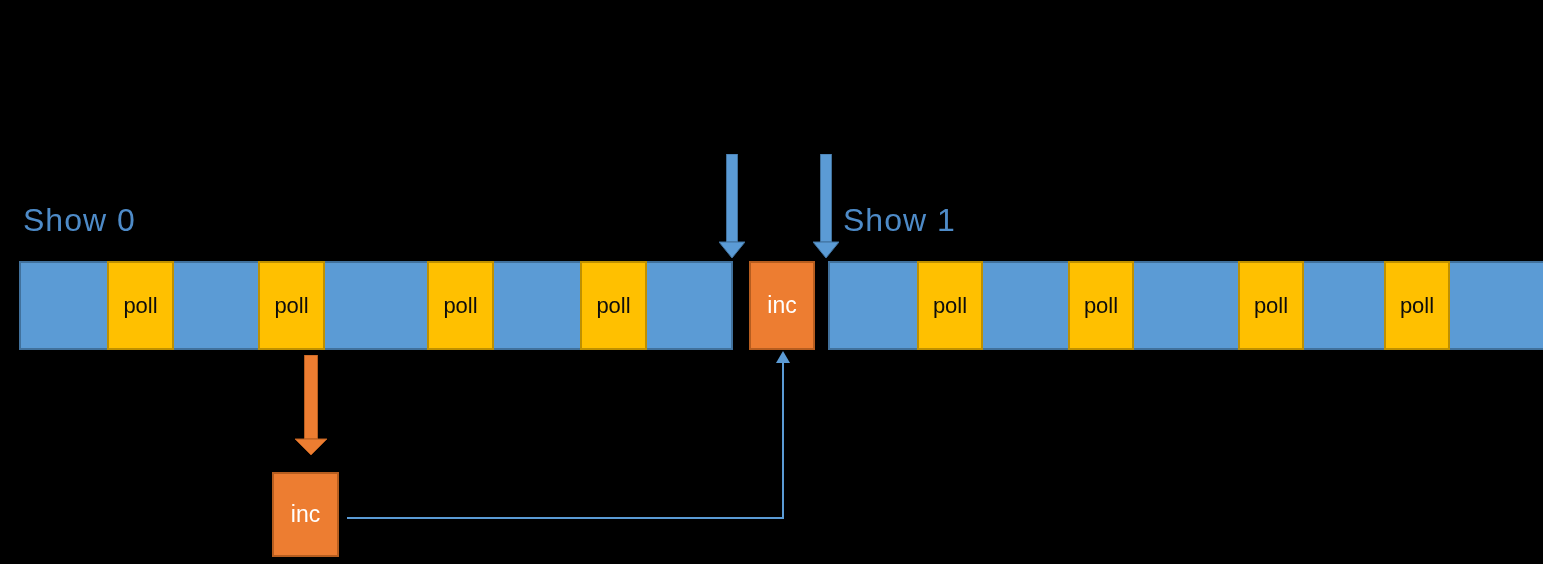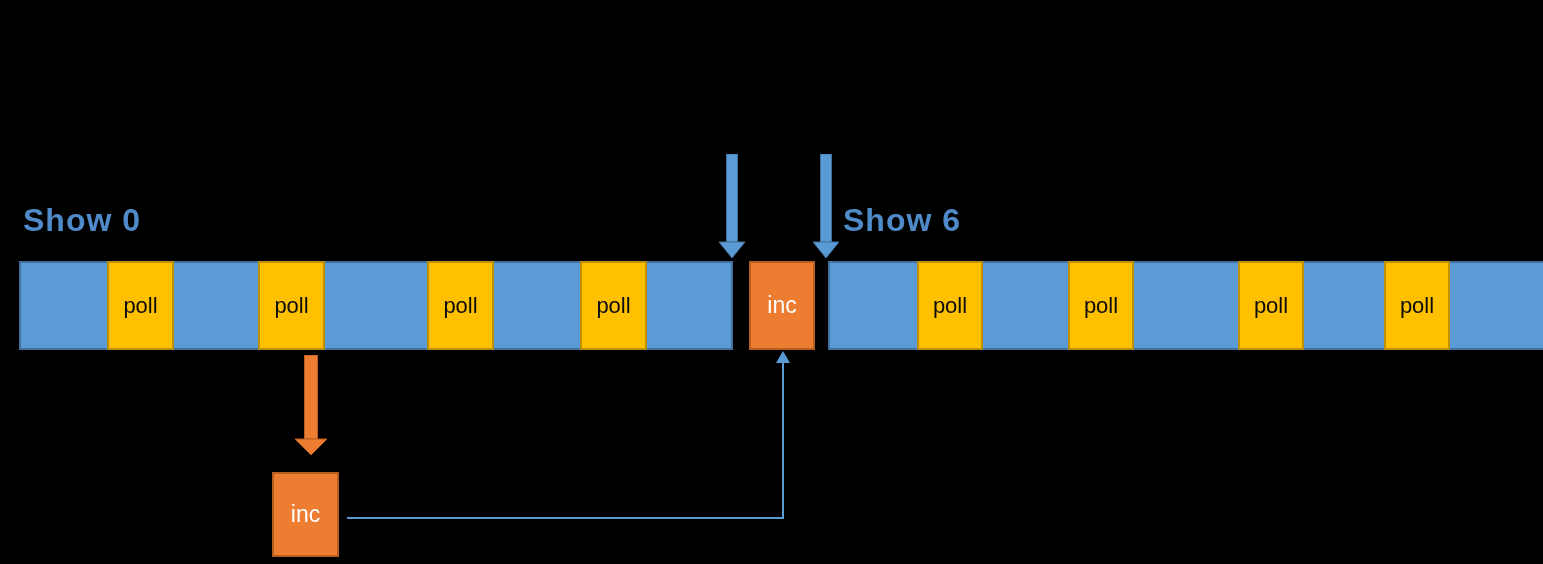--- a/index.html
+++ b/index.html
@@ -22,21 +22,21 @@
     position:relative;
     width:1543px;
     height:564px;
     background:var(--background);
     overflow:hidden;
   }
   .title{
     position:absolute;
     top:202px;
     font-size:32px;
-    font-weight:bold;
+    font-weight:normal;
     color:var(--label-blue);
     letter-spacing:1px;
     white-space:nowrap;
   }
   .title.show0{left:23px;}
   .title.show1{left:843px;}
   .bar{
     position:absolute;
     top:261px;
     height:89px;
@@ -104,21 +104,21 @@
     border-right:7px solid transparent;
     border-bottom:12px solid var(--connector-blue);
   }
 </style>
 </head>
 <body>
 
 <div class="canvas">
 
   <div class="title show0">Show 0</div>
-  <div class="title show1">Show 6</div>
+  <div class="title show1">Show 1</div>
 
   <svg class="arrow-svg down-blue-1" width="26" height="104" viewBox="0 0 26 104">
     <rect class="fill-blue" x="7.5" y="0" width="11" height="88"></rect>
     <polygon class="fill-blue" points="0,88 26,88 13,104"></polygon>
   </svg>
   <svg class="arrow-svg down-blue-2" width="26" height="104" viewBox="0 0 26 104">
     <rect class="fill-blue" x="7.5" y="0" width="11" height="88"></rect>
     <polygon class="fill-blue" points="0,88 26,88 13,104"></polygon>
   </svg>
 

